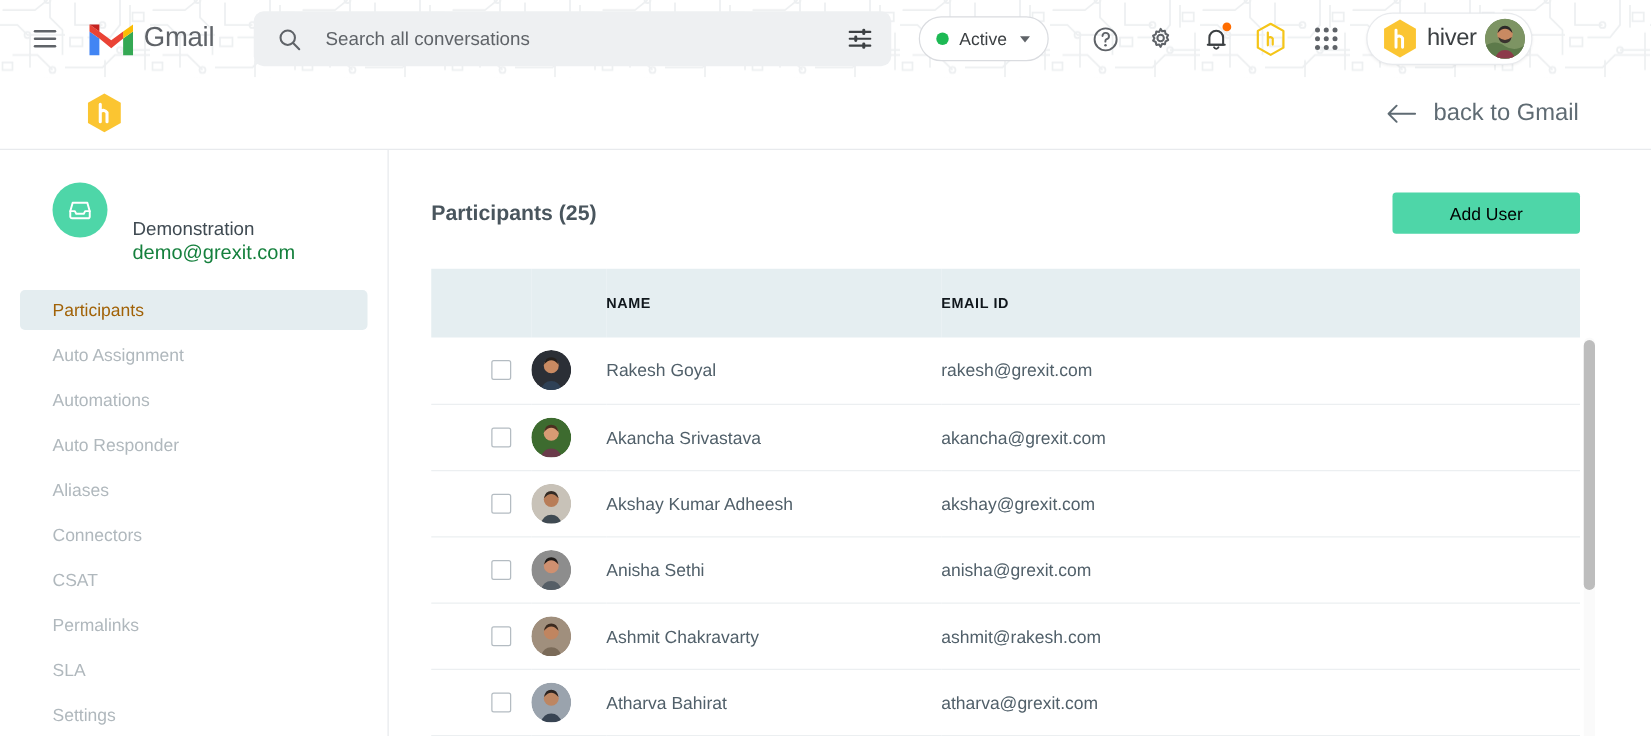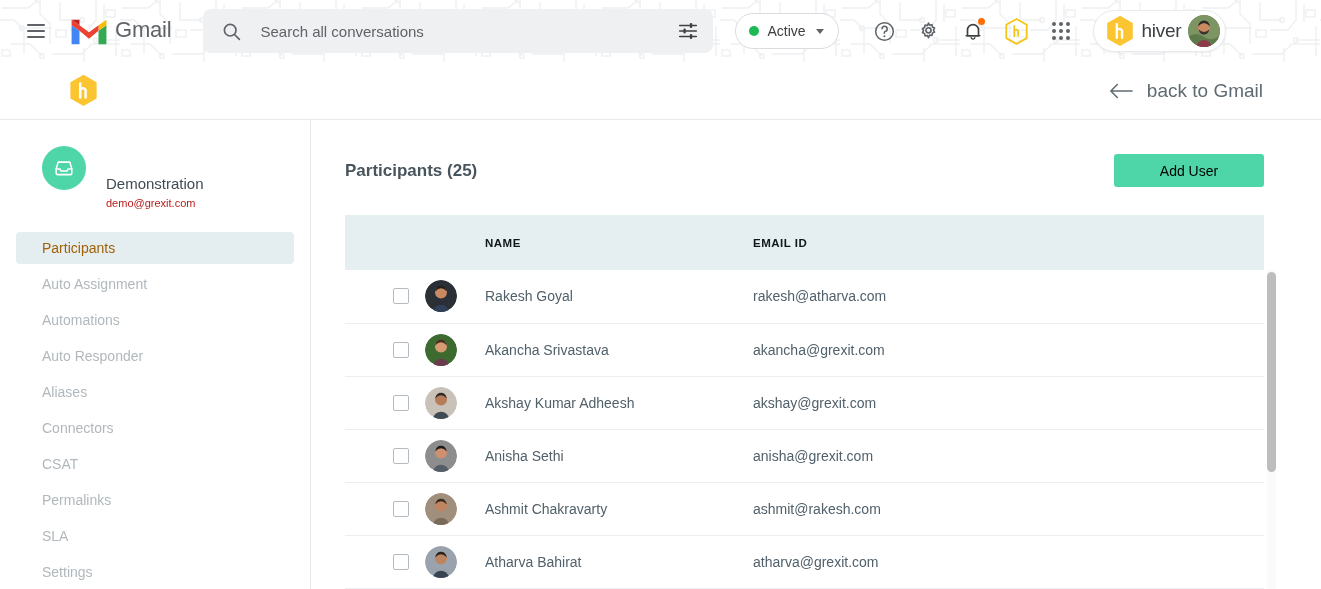--- a/index.html
+++ b/index.html
@@ -143,21 +143,21 @@
   }
   .mailbox-head { display: flex; align-items: flex-start; padding-left: 42px; }
   .mailbox-avatar {
     width: 44px; height: 44px; border-radius: 50%;
     background: #4ed6a8;
     display: flex; align-items: center; justify-content: center;
     flex: 0 0 auto;
   }
   .mailbox-meta { margin-left: 20px; padding-top: 2px; margin-top: 26px; }
   .mailbox-name { font-size: 15px; color: #3f4a52; line-height: 20px; }
-  .mailbox-email { font-size: 11px; color: #b91c1c; line-height: 18px; }
+  .mailbox-email { font-size: 16px; color: #15803d; line-height: 18px; }
 
   .nav-list { margin-top: 20px; padding: 0 16px; }
   .nav-item {
     height: 32px;
     display: flex; align-items: center;
     padding-left: 26px;
     font-size: 14px;
     color: #b0b8bd;
     border-radius: 4px;
     margin-bottom: 4px;
@@ -437,21 +437,21 @@
               </td>
               <td>
                 <div class="row-avatar"><svg width="32" height="32" viewBox="0 0 32 32">
                     <circle cx="16" cy="16" r="16" fill="#2b2f36"></circle>
                     <circle cx="16" cy="12.6" r="6" fill="#c98a62"></circle>
                     <path d="M10.2 11.6 q5.8 -6.8 11.6 0 q-1 -5.9 -5.8 -5.9 q-4.8 0 -5.8 5.9z" fill="#241f1c"></path>
                     <path d="M7.6 32 q2.2 -7.2 8.4 -7.2 q6.2 0 8.4 7.2z" fill="#2f4156"></path>
                   </svg></div>
               </td>
               <td>Rakesh Goyal</td>
-              <td>rakesh@atharva.com</td>
+              <td>rakesh@grexit.com</td>
             </tr>
             <tr>
               <td>
                 <div class="row-check"></div>
               </td>
               <td>
                 <div class="row-avatar"><svg width="32" height="32" viewBox="0 0 32 32">
                     <circle cx="16" cy="16" r="16" fill="#3d6b2f"></circle>
                     <circle cx="16" cy="12.6" r="6" fill="#d79b74"></circle>
                     <path d="M10.2 11.6 q5.8 -6.8 11.6 0 q-1 -5.9 -5.8 -5.9 q-4.8 0 -5.8 5.9z" fill="#4a2f20"></path>

